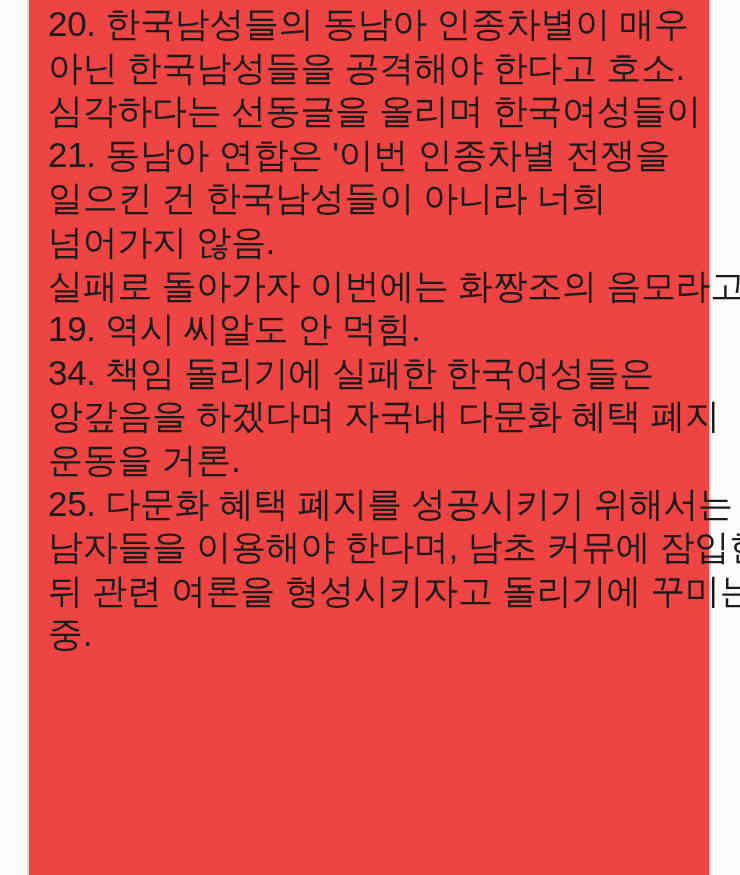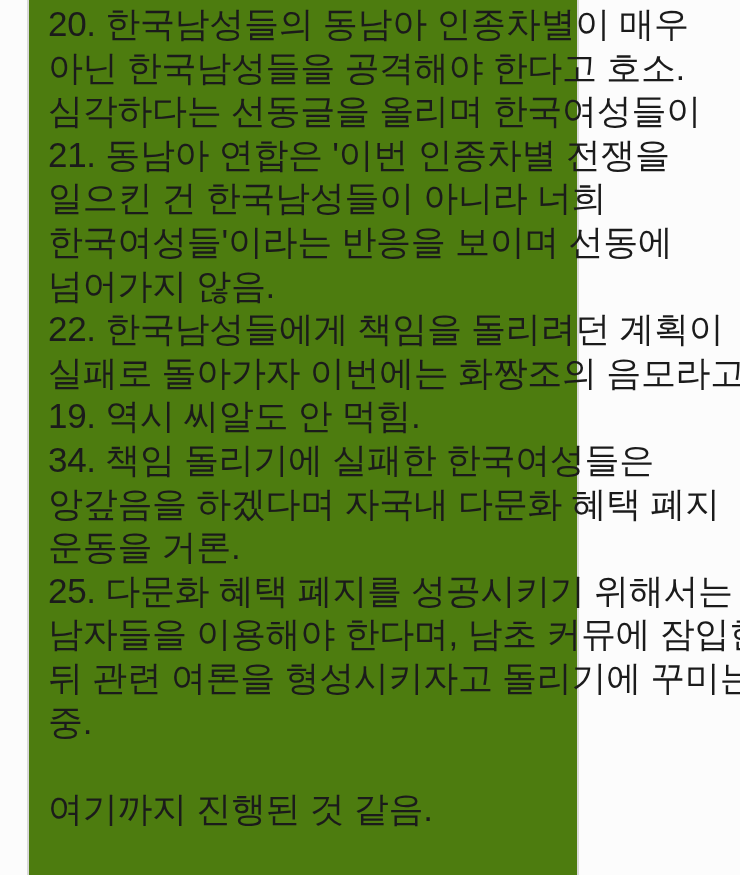--- a/index.html
+++ b/index.html
@@ -6,25 +6,25 @@
     margin: 0;
     padding: 0;
     width: 740px;
     height: 875px;
     background: #fcfcfc;
     overflow: hidden;
   }
   .content-column {
     box-sizing: border-box;
     margin-left: 27px;
-    width: 552px;
+    width: 684px;
     height: 875px;
     border-left: 2px solid #d9d9d9;
     border-right: 2px solid #d9d9d9;
-    background: #4d7c0f;
+    background: #ef4444;
   }
   .textblock {
     padding: 2px 8px 0 19px;
     font-family: "Liberation Sans", "DejaVu Sans", sans-serif;
     font-size: 35px;
     line-height: 43.6px;
     color: #1b1b1b;
     letter-spacing: -0.3px;
   }
   .line {
@@ -35,28 +35,25 @@
 </head>
 <body>
 
 <div class="content-column">
   <div class="textblock">
     <div class="line">20. 한국남성들의 동남아 인종차별이 매우</div>
     <div class="line">아닌 한국남성들을 공격해야 한다고 호소.</div>
     <div class="line">심각하다는 선동글을 올리며 한국여성들이</div>
     <div class="line">21. 동남아 연합은 '이번 인종차별 전쟁을</div>
     <div class="line">일으킨 건 한국남성들이 아니라 너희</div>
-    <div class="line">한국여성들'이라는 반응을 보이며 선동에</div>
     <div class="line">넘어가지 않음.</div>
-    <div class="line">22. 한국남성들에게 책임을 돌리려던 계획이</div>
     <div class="line">실패로 돌아가자 이번에는 화짱조의 음모라고</div>
     <div class="line">19. 역시 씨알도 안 먹힘.</div>
     <div class="line">34. 책임 돌리기에 실패한 한국여성들은</div>
     <div class="line">앙갚음을 하겠다며 자국내 다문화 혜택 폐지</div>
     <div class="line">운동을 거론.</div>
     <div class="line">25. 다문화 혜택 폐지를 성공시키기 위해서는</div>
     <div class="line">남자들을 이용해야 한다며, 남초 커뮤에 잠입한</div>
     <div class="line">뒤 관련 여론을 형성시키자고 돌리기에 꾸미는</div>
     <div class="line">중.</div>
     <div class="line"></div>
-    <div class="line">여기까지 진행된 것 같음.</div>
   </div>
 </div>
 
 </body></html>

